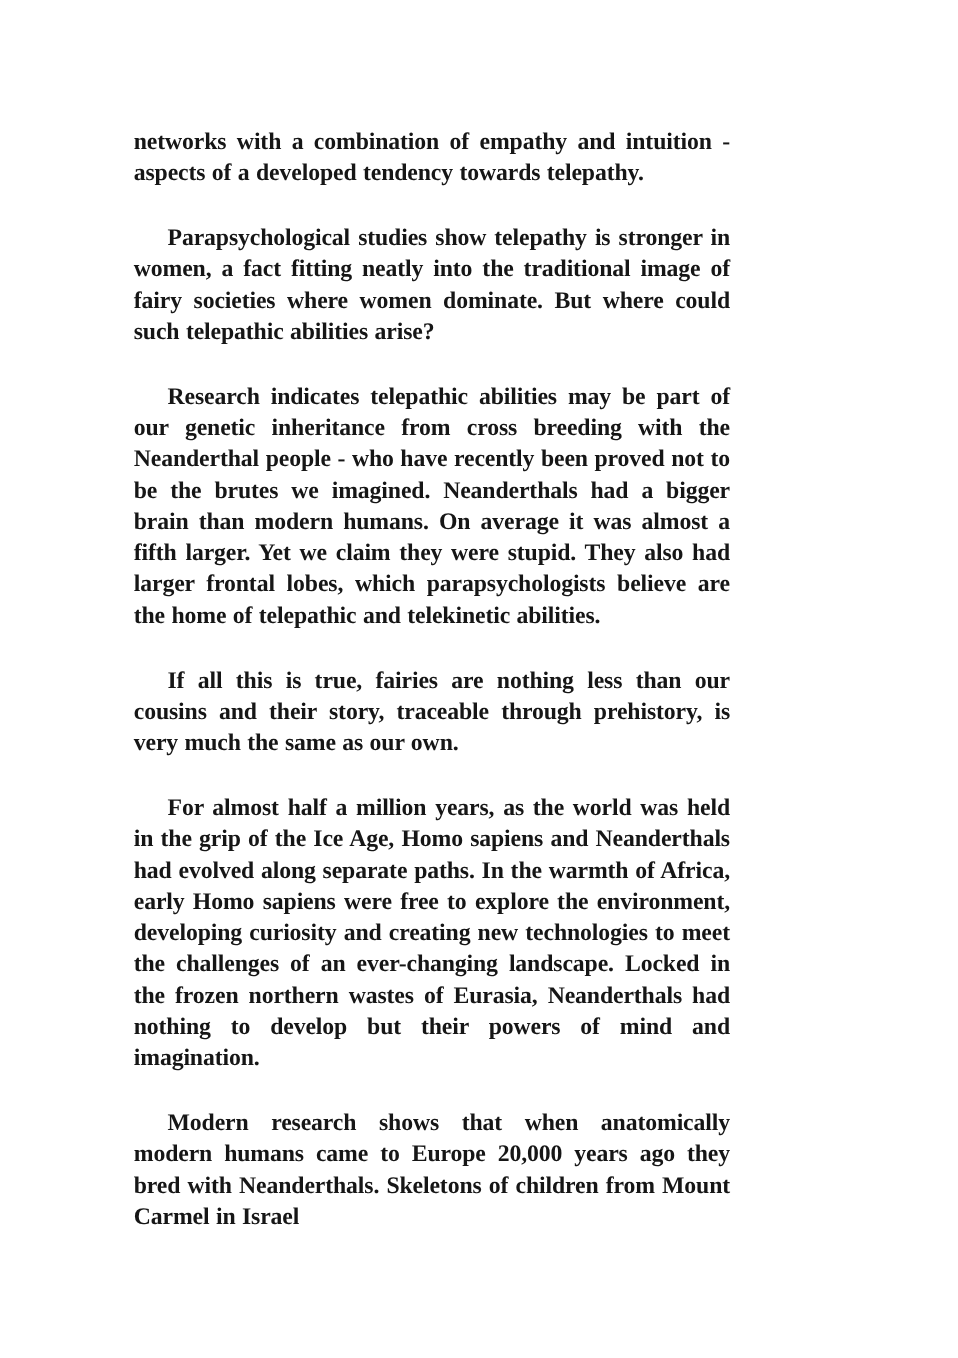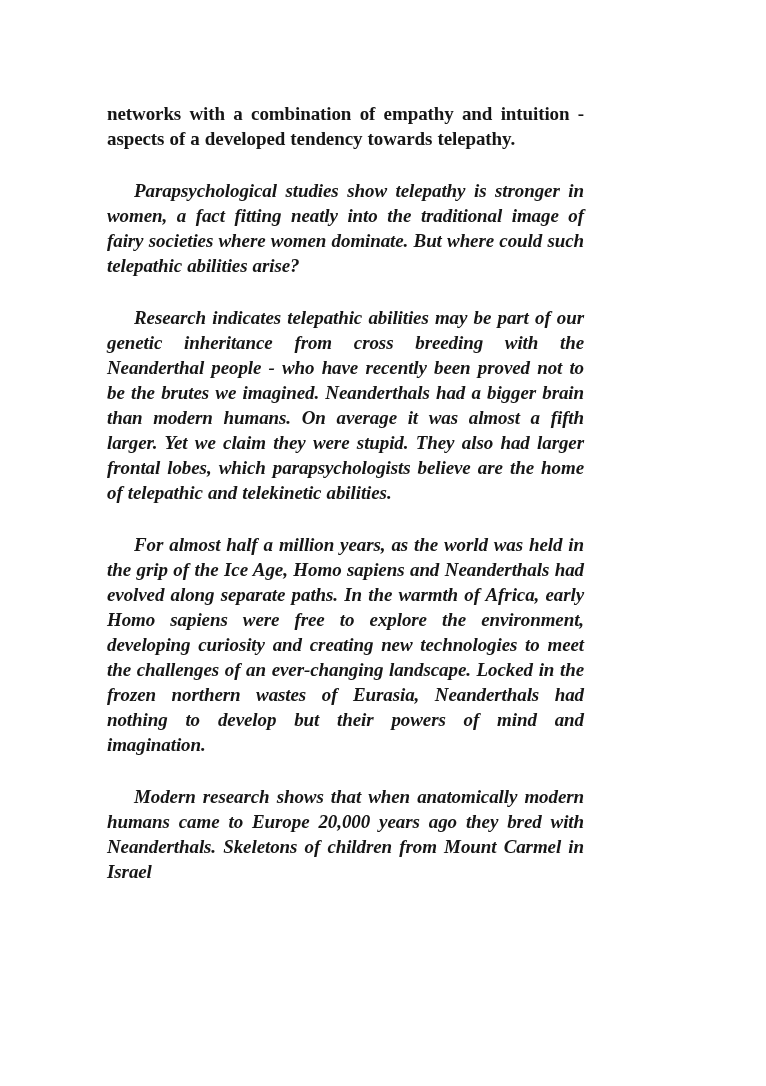--- a/index.html
+++ b/index.html
@@ -25,28 +25,28 @@
     font-size: 19px;
     line-height: 25px;
     font-weight: 700;
     color: #161616;
     text-align: justify;
     letter-spacing: -0.1px;
     word-spacing: 0.5px;
   }
   .page p.indent {
     text-indent: 27px;
-    font-style: italic;
   }
   .page p:last-child {
     margin-bottom: 0;
   }
 </style>
 </head>
 <body>
 
 <div class="page">
   <p>networks with a combination of empathy and intuition - aspects of a developed tendency towards telepathy.</p>
   <p class="indent">Parapsychological studies show telepathy is stronger in women, a fact fitting neatly into the traditional image of fairy societies where women dominate. But where could such telepathic abilities arise?</p>
   <p class="indent">Research indicates telepathic abilities may be part of our genetic inheritance from cross breeding with the Neanderthal people - who have recently been proved not to be the brutes we imagined. Neanderthals had a bigger brain than modern humans. On average it was almost a fifth larger. Yet we claim they were stupid. They also had larger frontal lobes, which parapsychologists believe are the home of telepathic and telekinetic abilities.</p>
+  <p class="indent">If all this is true, fairies are nothing less than our cousins and their story, traceable through prehistory, is very much the same as our own.</p>
   <p class="indent">For almost half a million years, as the world was held in the grip of the Ice Age, Homo sapiens and Neanderthals had evolved along separate paths. In the warmth of Africa, early Homo sapiens were free to explore the environment, developing curiosity and creating new technologies to meet the challenges of an ever-changing landscape. Locked in the frozen northern wastes of Eurasia, Neanderthals had nothing to develop but their powers of mind and imagination.</p>
   <p class="indent">Modern research shows that when anatomically modern humans came to Europe 20,000 years ago they bred with Neanderthals. Skeletons of children from Mount Carmel in Israel</p>
 </div>
 
 </body></html>

